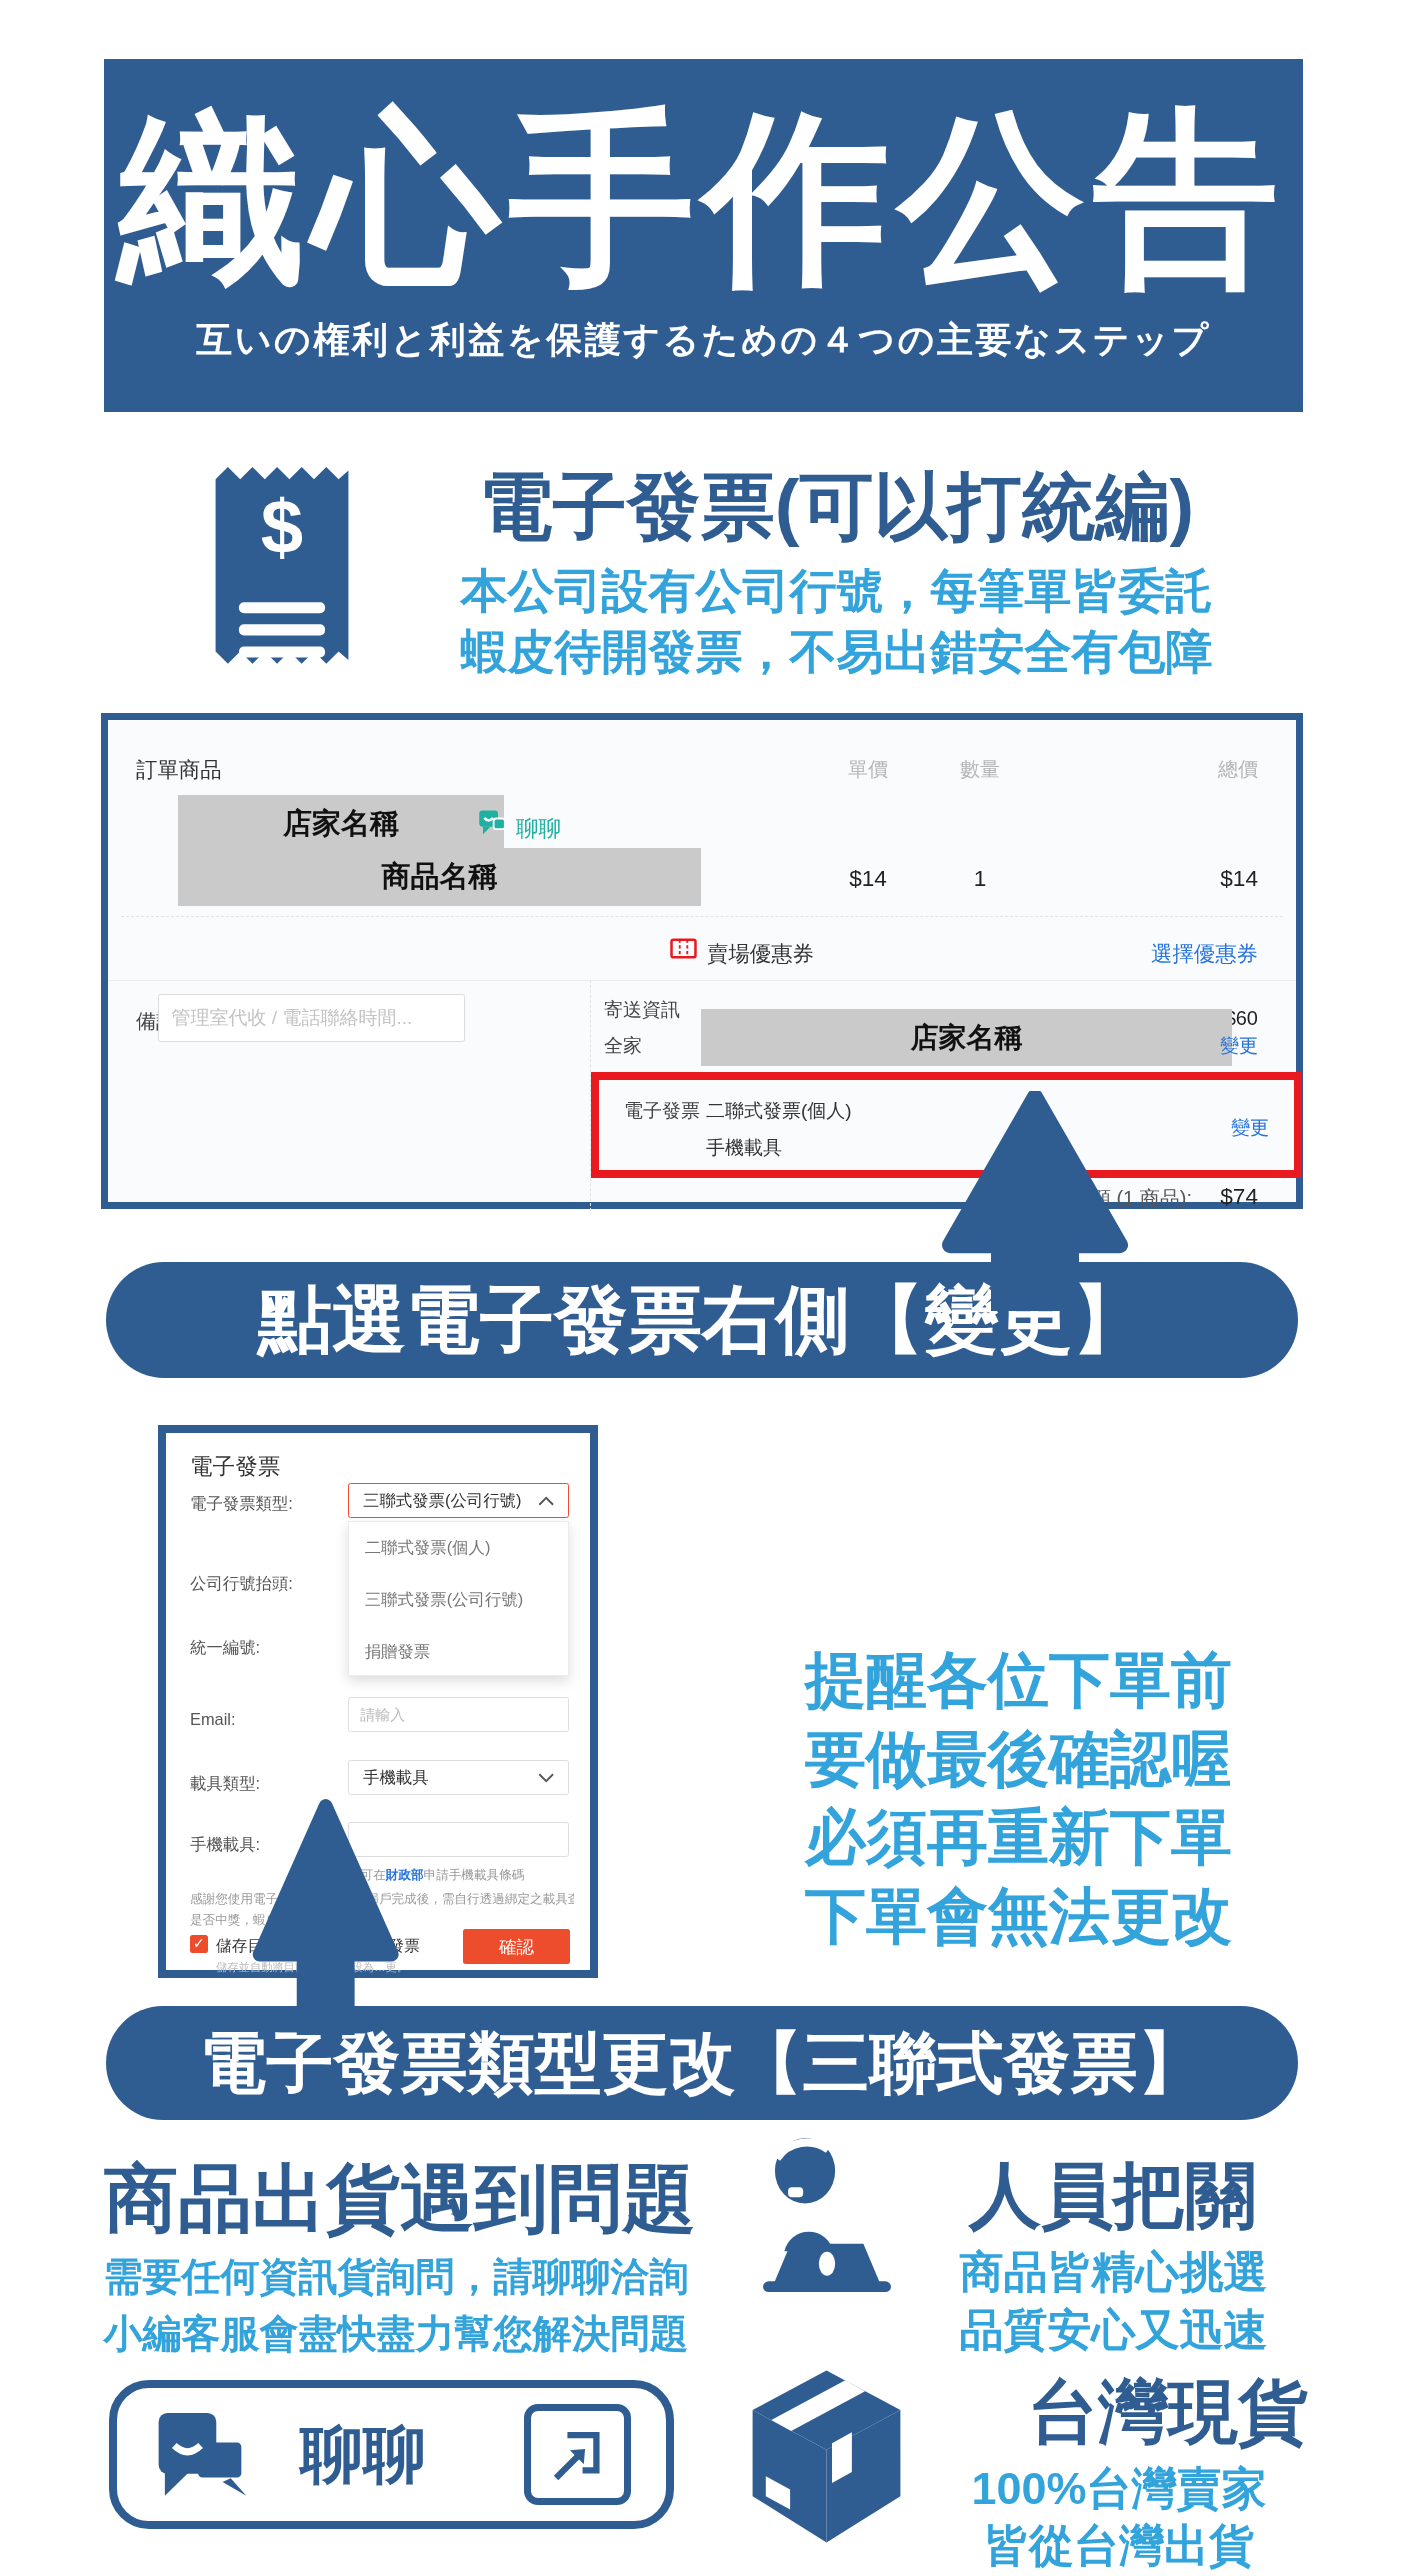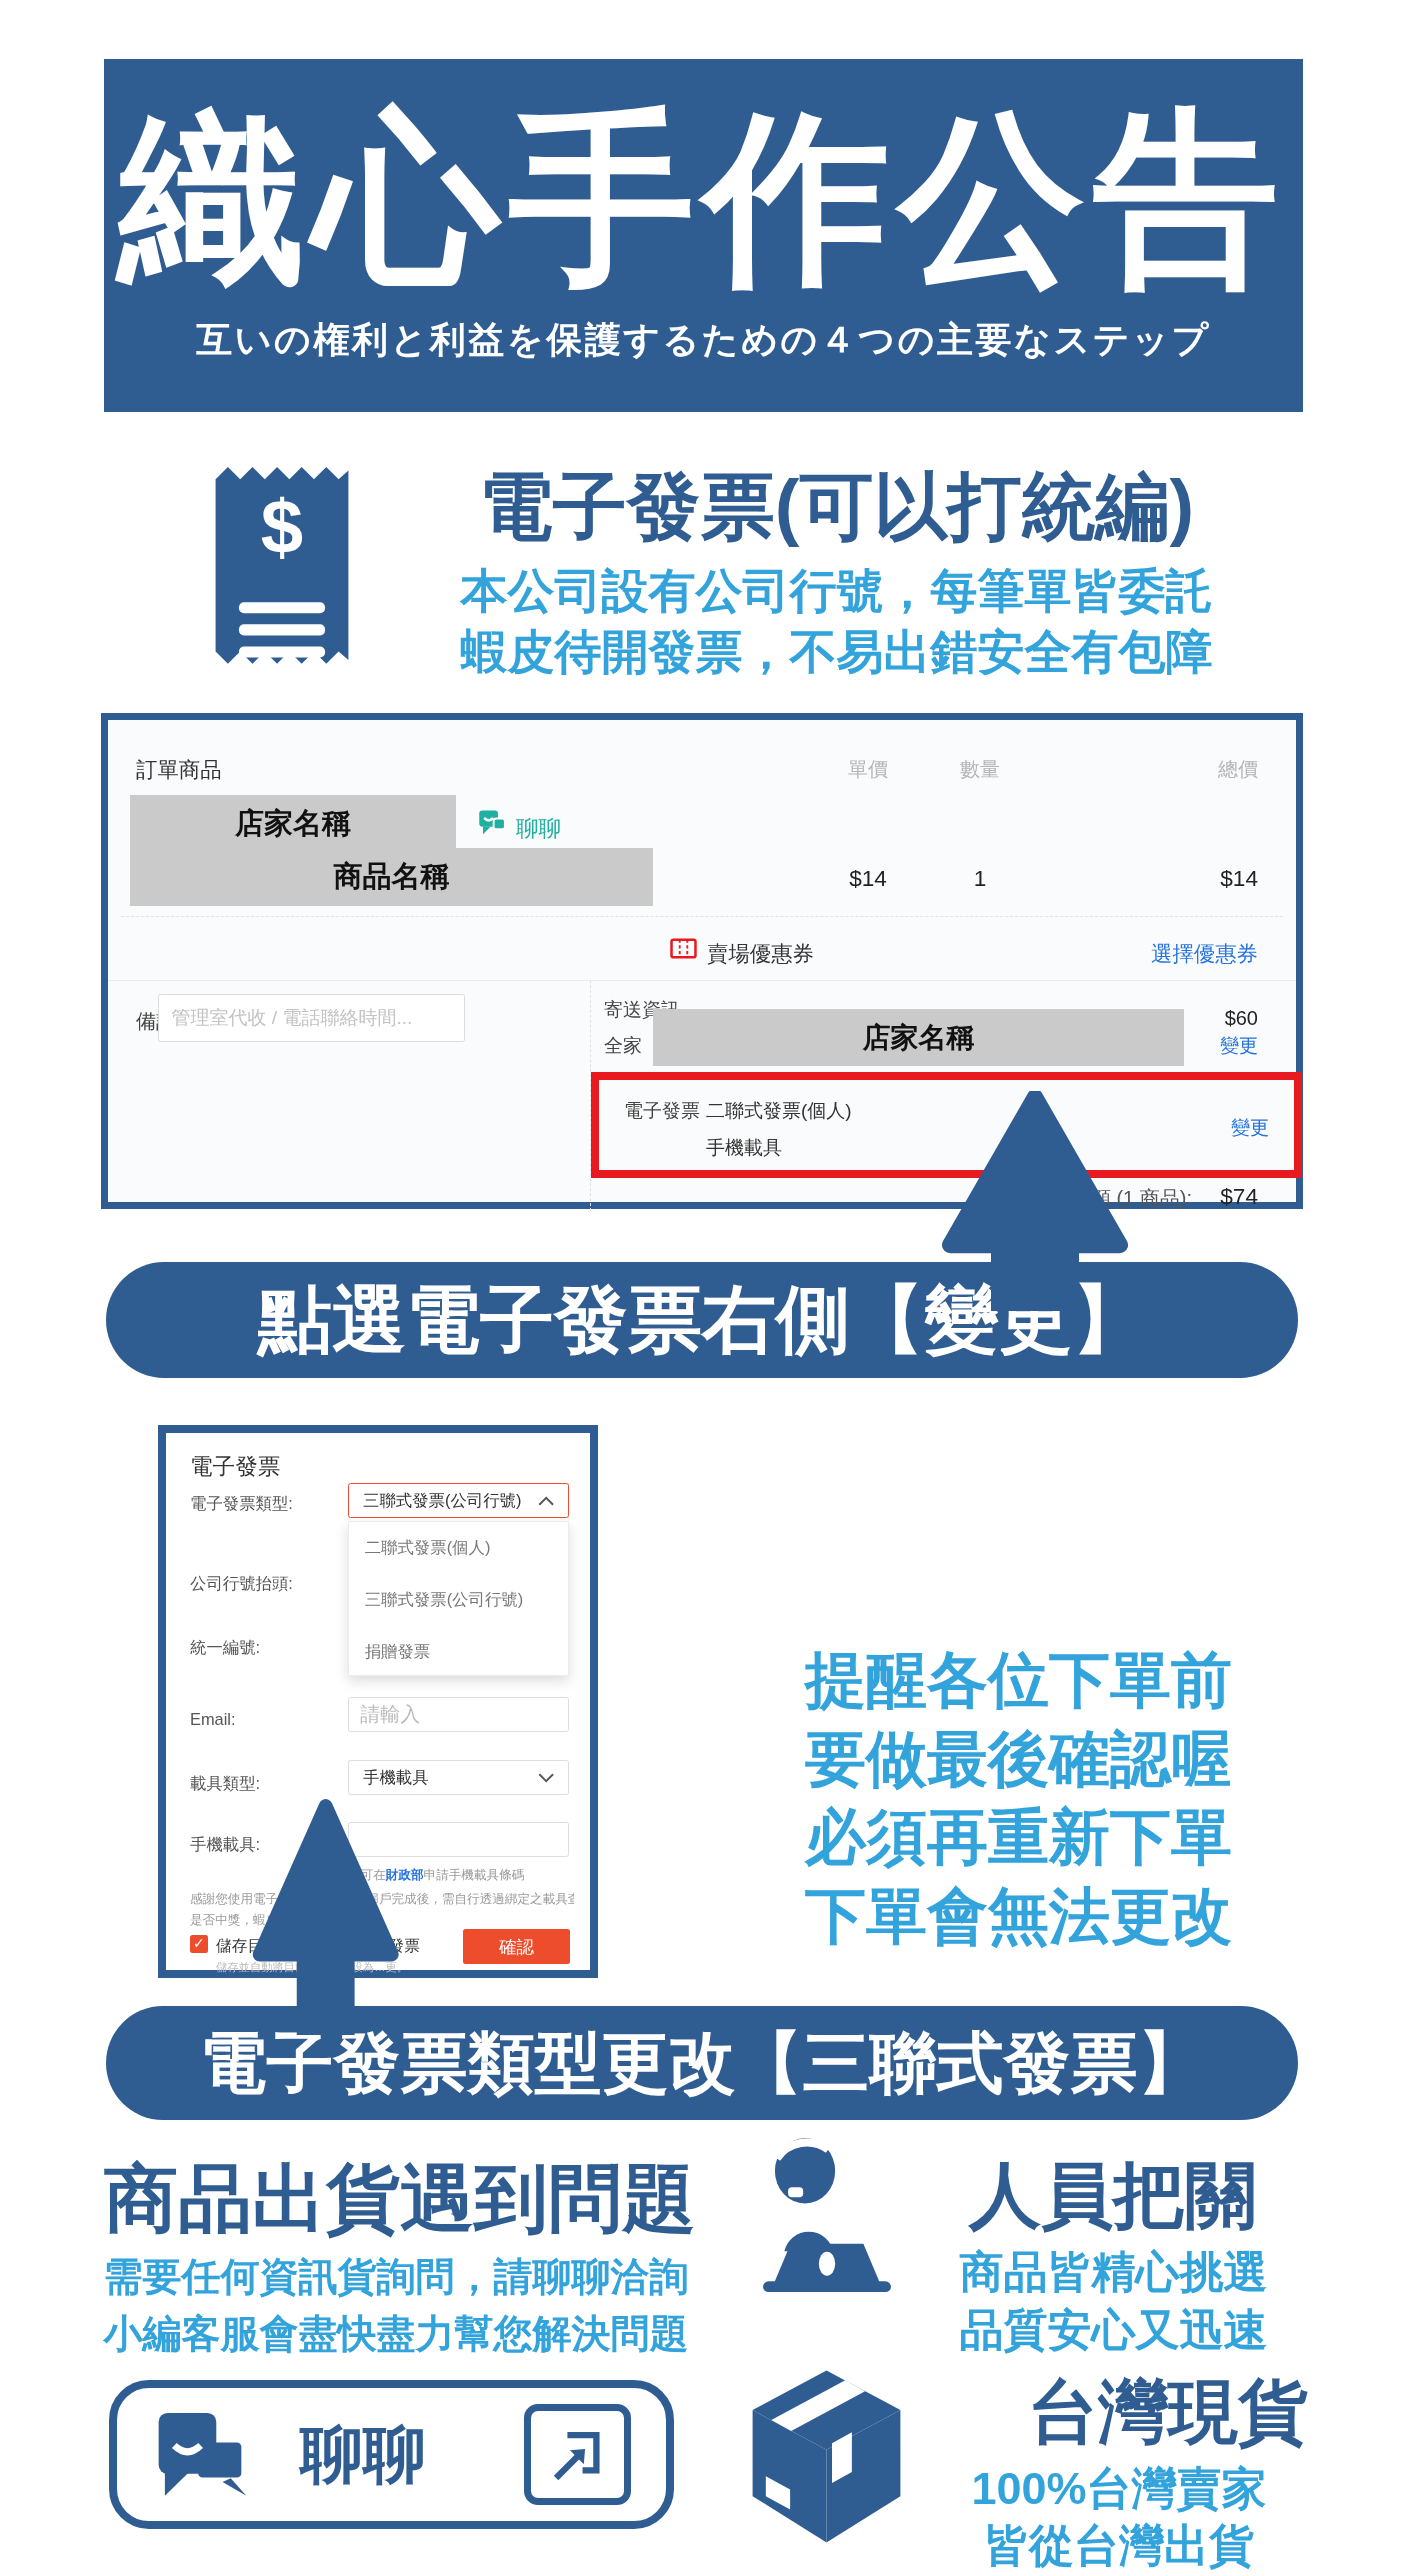--- a/index.html
+++ b/index.html
@@ -20,39 +20,39 @@
   #hdr{left:104px;top:59px;width:1199px;height:353px;background:var(--p);display:flex;flex-direction:column;align-items:center;justify-content:center;}
   #hdr .t{color:#fff;font-size:186px;font-weight:bold;letter-spacing:8.8px;line-height:1;white-space:nowrap;}
   #hdr .s{color:#fff;font-size:36px;font-weight:bold;letter-spacing:2.5px;margin-top:24px;white-space:nowrap;}
 
   
   .sec-title{color:var(--p);font-weight:bold;}
   .sec-blue{color:var(--lb);font-weight:bold;}
 
   
   #ss1{left:101px;top:713px;width:1202px;height:496px;border:7.5px solid var(--p);background:#fafbfc;}
-  .gbar{background:var(--bar);display:flex;align-items:center;justify-content:center;color:#111;font-weight:bold;}
+  .gbar{background:var(--bar);display:flex;align-items:center;justify-content:center;color:#111;font-weight:bold;margin-left:48px;}
   .collabel{color:#b5b5b5;font-size:20px;}
   .cellval{color:#222;font-size:22.6px;}
   .lnk{color:var(--link);font-size:20px;}
   .dashh{border-top:1.3px dashed #e3e3e3;}
   .dashv{border-left:1.3px dashed #e0e0e0;}
   .sslabel{color:#444;font-size:19px;}
   input.ssin{border:1.3px solid #dcdcdc;border-radius:2.5px;background:#fff;font-size:19px;color:#333;padding:0 12.6px;outline:none;}
   input.ssin::placeholder{color:#c3c3c3;}
   #redbox{border:8.2px solid var(--red);}
 
   
   .banner{background:var(--p);border-radius:58px;color:#fff;font-weight:bold;text-align:center;white-space:nowrap;}
 
   
   #dlg{left:158px;top:1425px;width:440px;height:553px;border:8.2px solid var(--p);background:#fff;}
   .dlabel{color:#555;font-size:16.4px;}
   .dfield{border:0.6px solid #ddd;border-radius:2.5px;background:#fff;display:flex;align-items:center;padding:0 14px;color:#333;font-size:16.4px;}
-  .dinput{border:0.6px solid #ddd;border-radius:2.5px;background:#fff;font-size:20px;color:#333;padding:0 11.3px;outline:none;width:221px;height:35px;}
+  .dinput{border:0.6px solid #ddd;border-radius:2.5px;background:#fff;font-size:15px;color:#333;padding:0 11.3px;outline:none;width:221px;height:35px;}
   .dinput::placeholder{color:#bbb;}
   #dd{background:#fff;border:0.6px solid #ececec;box-shadow:0 5px 12.6px rgba(0,0,0,.14);}
   .ddopt{color:#777;font-size:16.4px;padding-left:15.7px;display:flex;align-items:center;height:52px;}
   .chev{margin-left:auto;}
 
   .rem{color:var(--lb);font-weight:bold;font-size:61px;line-height:1.29;text-align:center;white-space:nowrap;}
 
   
   .big-title{color:var(--p);font-weight:bold;white-space:nowrap;}
   .sub-blue{color:var(--lb);font-weight:bold;white-space:nowrap;text-align:center;}

